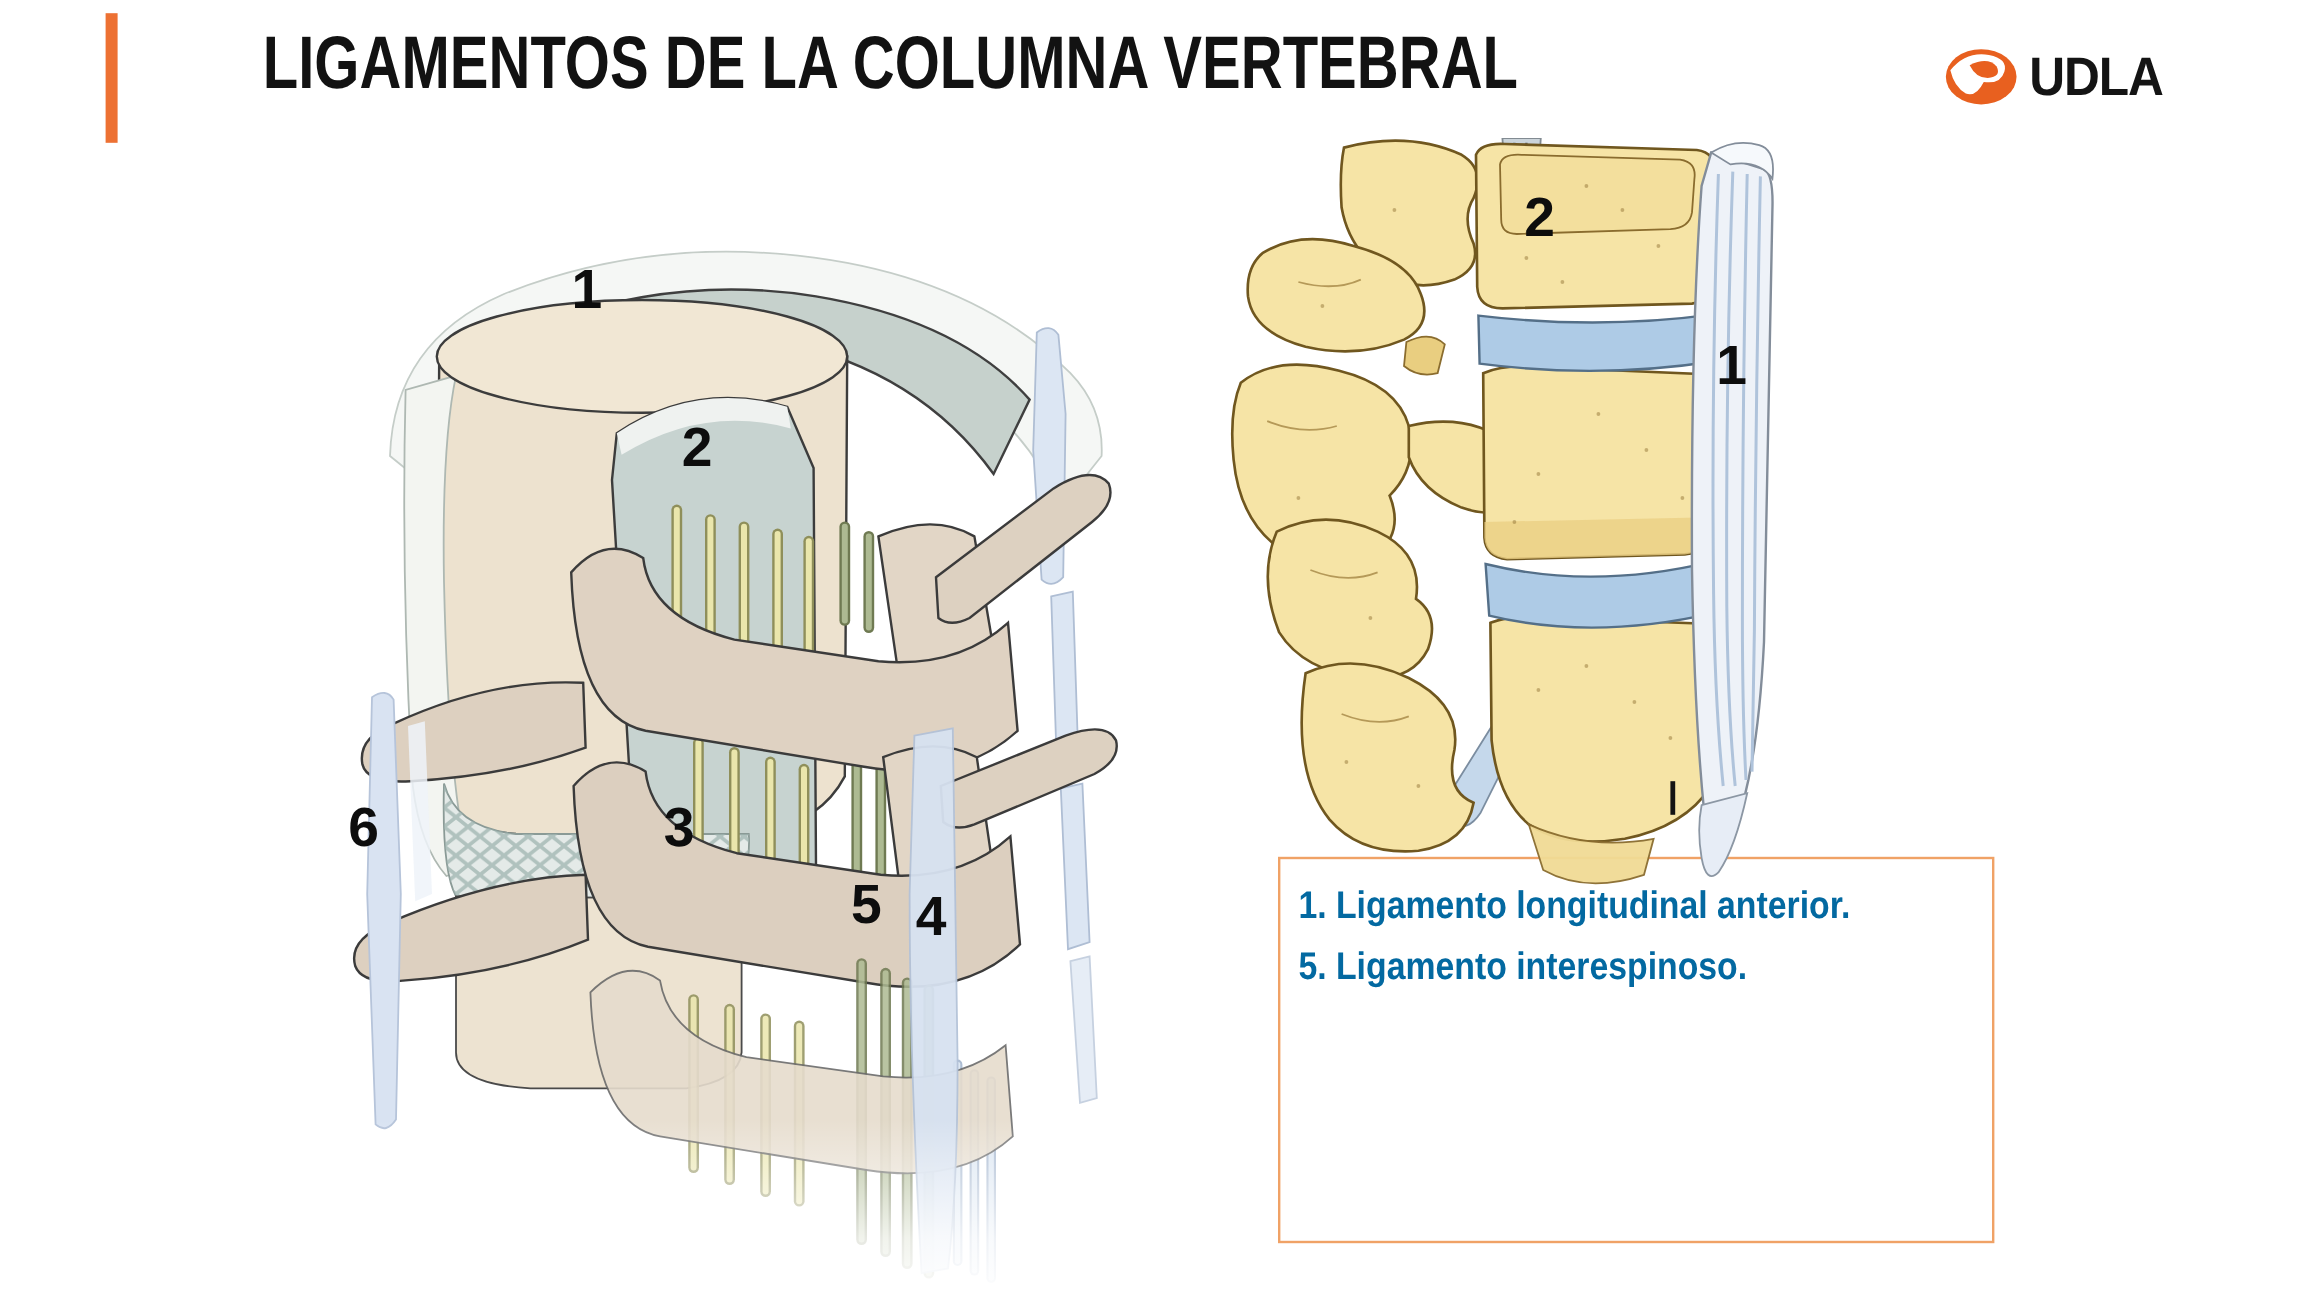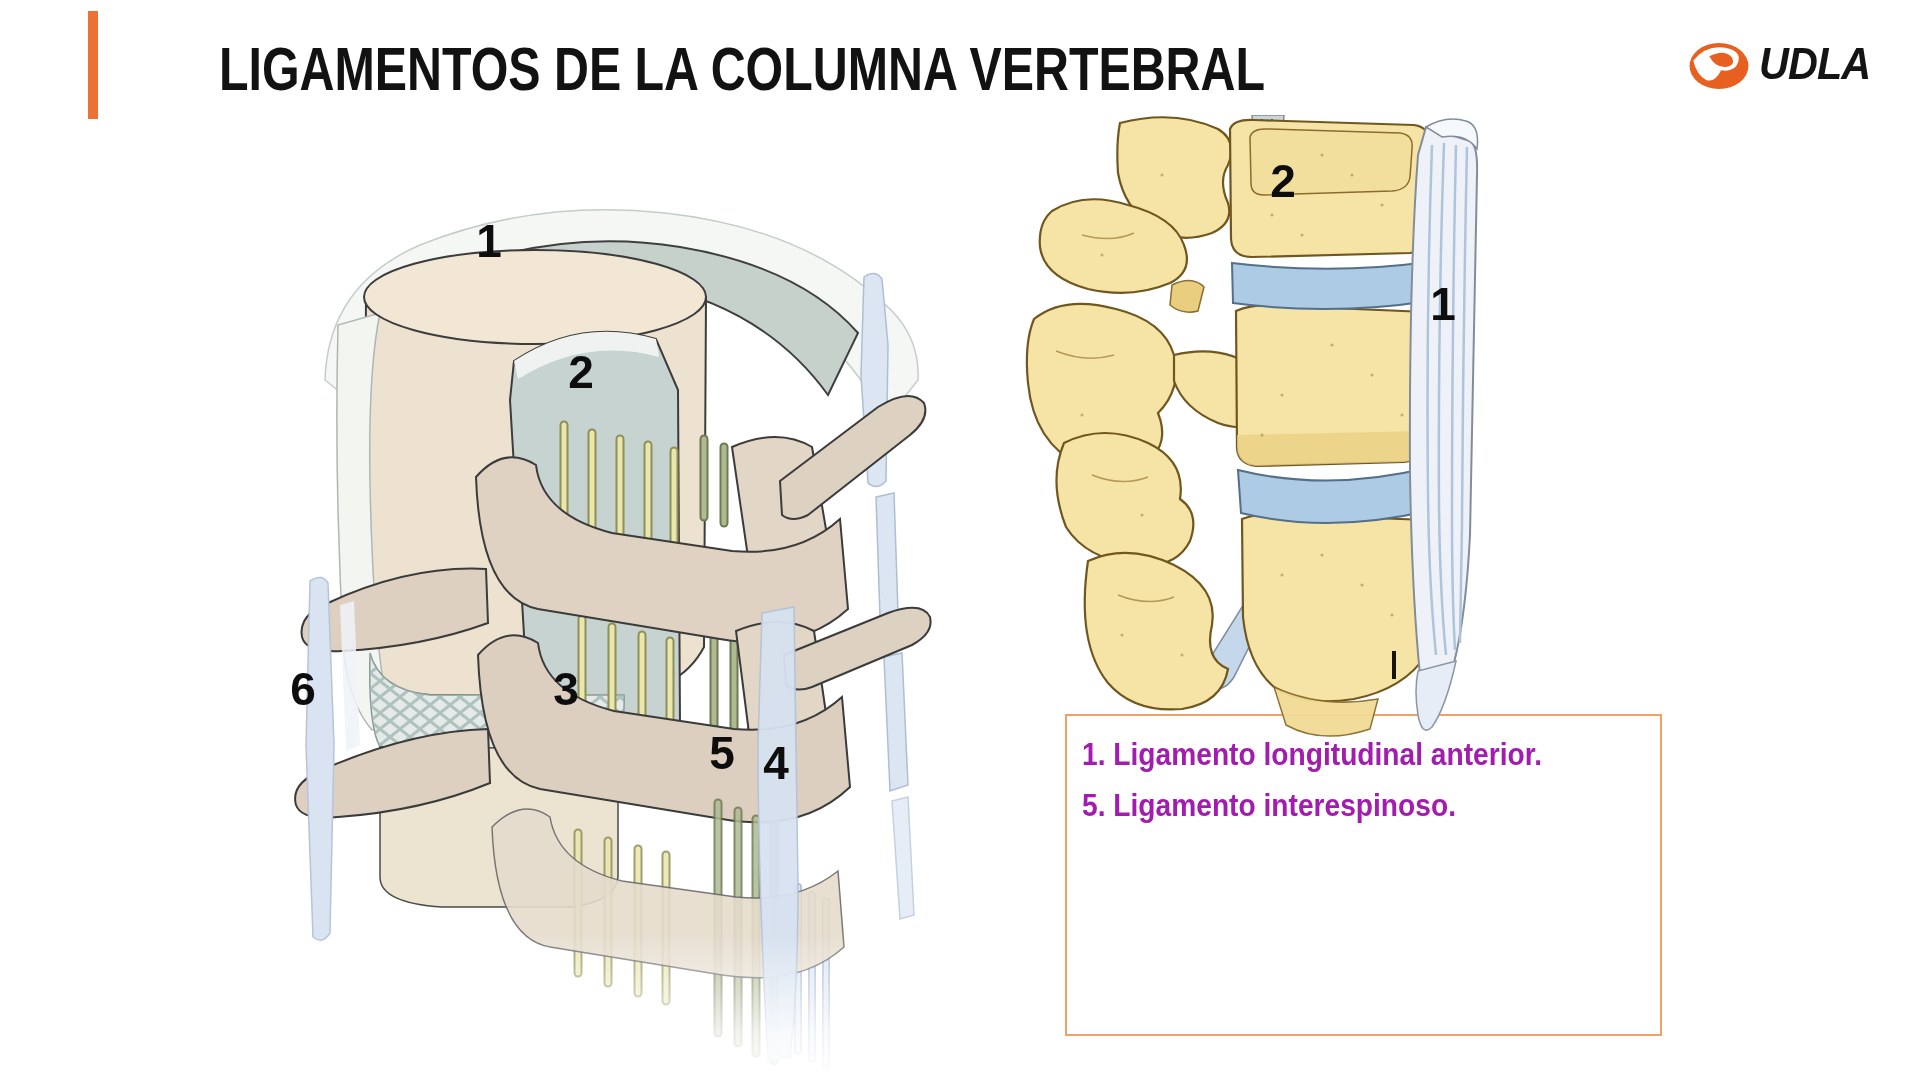--- a/index.html
+++ b/index.html
@@ -1,37 +1,37 @@
 <!DOCTYPE html>
 <html><head>
 <meta charset="utf-8">
 <style>
   html,body{margin:0;padding:0;background:#ffffff;}
   body{width:1920px;height:1080px;overflow:hidden;font-family:"Liberation Sans",sans-serif;}
   .slide{position:absolute;left:0;top:0;width:1920px;height:1080px;background:#ffffff;}
 
   .accent-bar{position:absolute;left:88px;top:11px;width:10px;height:108px;background:#ED7133;}
 
-  .title{position:absolute;left:219px;top:16px;height:104px;margin:0;display:flex;align-items:center;
+  .title{position:absolute;left:219px;top:0;height:104px;margin:0;display:flex;align-items:center;
          font-size:62px;font-weight:700;color:#121212;white-space:nowrap;}
   .title-inner{display:inline-block;transform:scaleX(.78);transform-origin:0 50%;}
 
-  .logo{position:absolute;left:1689px;top:38px;display:flex;align-items:flex-end;gap:10px;font-style:italic;}
+  .logo{position:absolute;left:1621px;top:38px;display:flex;align-items:center;gap:10px;}
   .logo-icon{width:60px;height:48px;display:block;}
   .logo-text{font-size:45px;font-weight:700;color:#141414;letter-spacing:-1px;
              display:inline-block;transform:scaleX(.92);transform-origin:0 50%;}
 
   .diagram{position:absolute;}
   .diagram svg{display:block;width:100%;height:100%;}
   .diagram-left{left:280px;top:185px;width:660px;height:900px;z-index:2;}
   .diagram-right{left:1022px;top:115px;width:500px;height:700px;z-index:3;pointer-events:none;}
 
   .legend{position:absolute;left:1065px;top:714px;width:597px;height:322px;box-sizing:border-box;
           border:2px solid #F0A266;background:#ffffff;z-index:1;padding:13px 0 0 15px;}
-  .legend-item{height:51px;line-height:51px;font-size:32px;font-weight:700;color:#a21caf;white-space:nowrap;}
+  .legend-item{height:51px;line-height:51px;font-size:32px;font-weight:700;color:#0369a1;white-space:nowrap;}
   .legend-item span{display:inline-block;transform:scaleX(.88);transform-origin:0 50%;}
 
   .num{position:absolute;z-index:4;font-size:46px;font-weight:800;color:#0D0D0D;
        transform:translate(-50%,-50%);line-height:1;}
 </style>
 </head>
 <body>
 
 <div class="slide">
 

